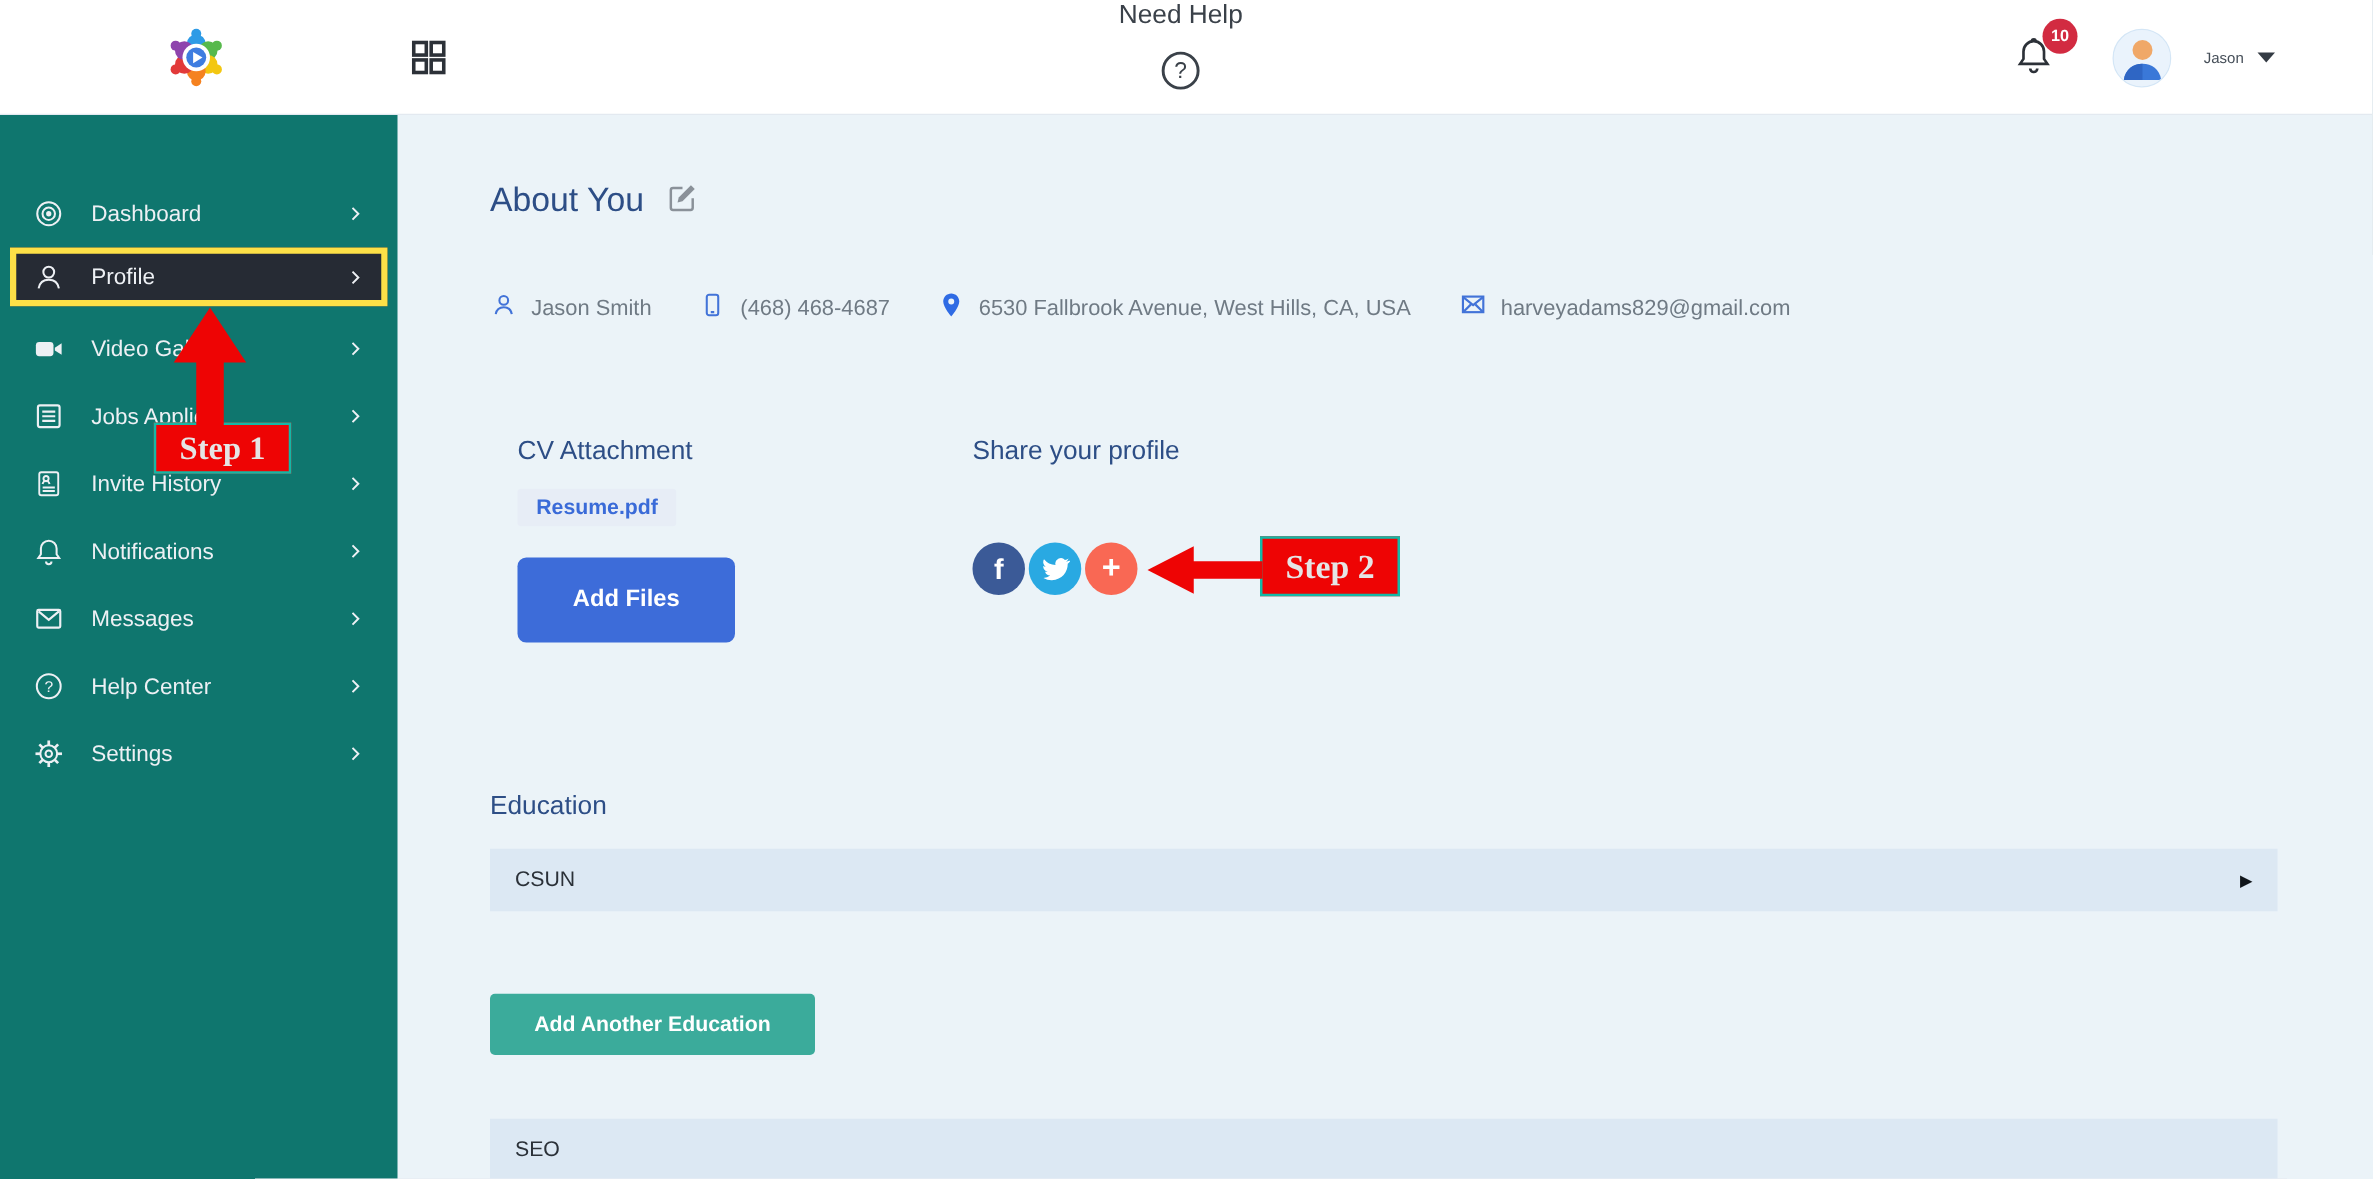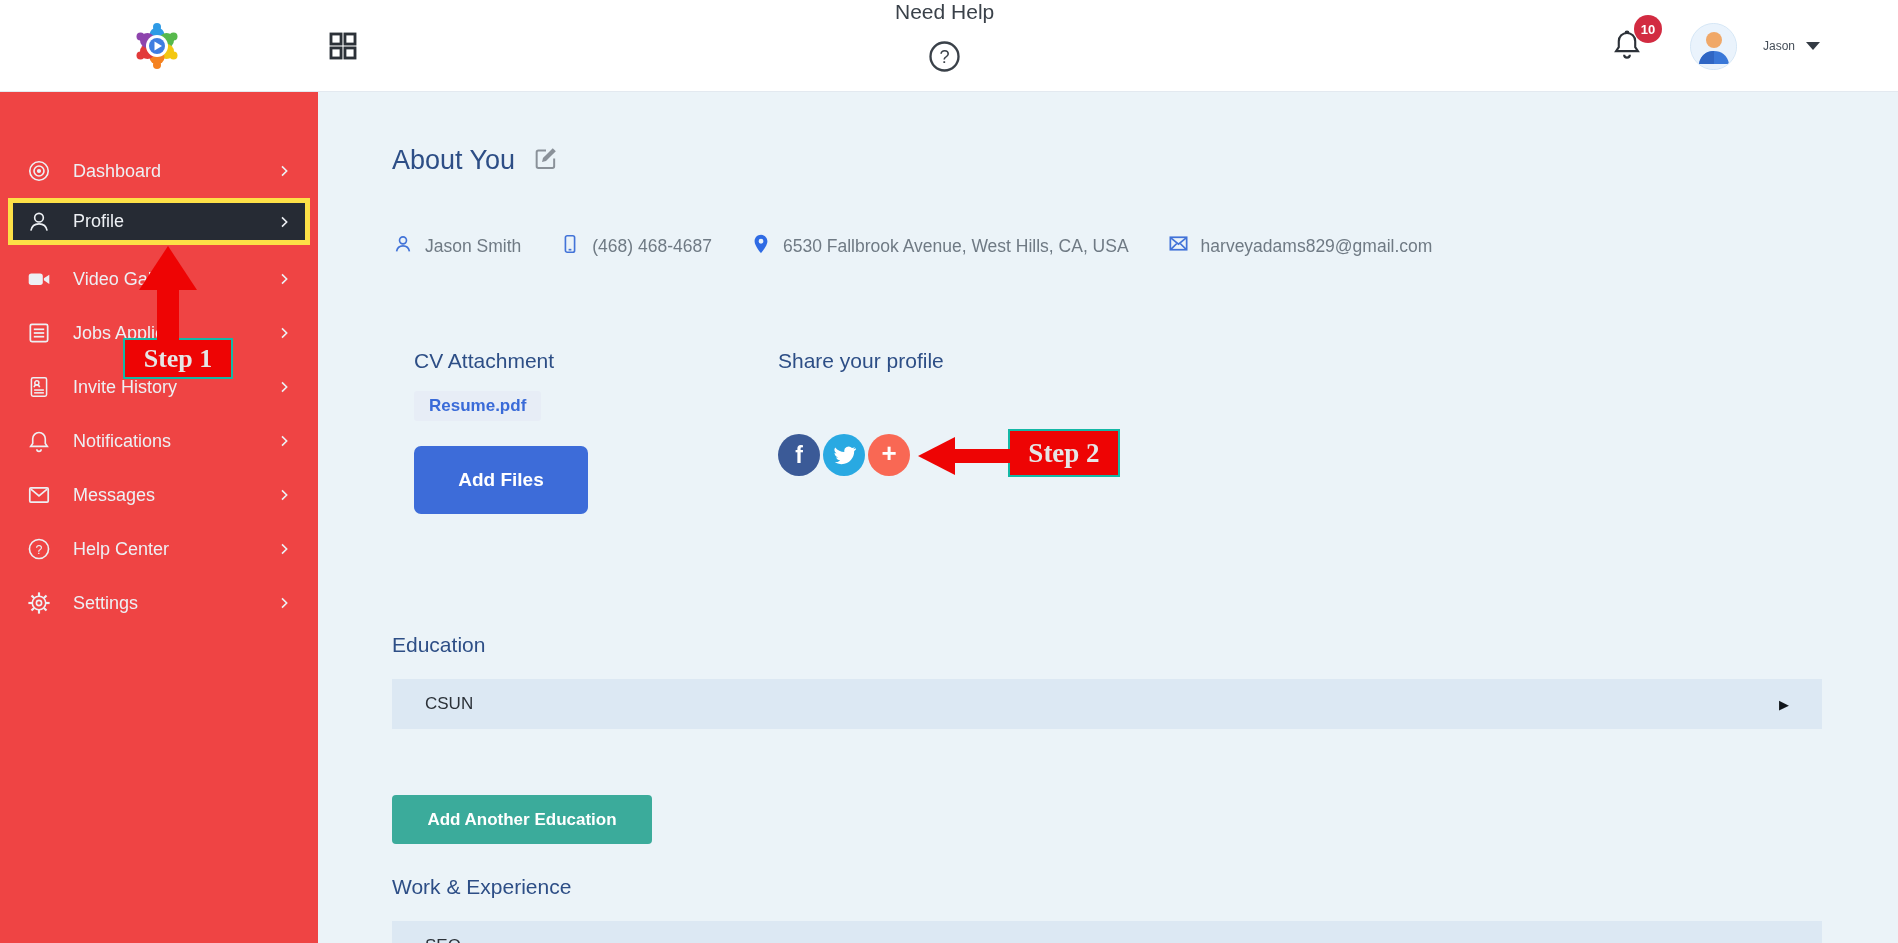--- a/index.html
+++ b/index.html
@@ -18,21 +18,21 @@
   .badge { position:absolute; top:-10px; right:-18px; min-width:28px; height:28px; border-radius:50%;
            background:#d22b41; color:#fff; font-size:13px; font-weight:bold;
            display:flex; align-items:center; justify-content:center; }
   .avatar { width:47px; height:47px; border-radius:50%; background:#eaf3fc; border:1px solid #d4e6f6;
             overflow:hidden; cursor:pointer; }
   .user-name { margin-left:26px; font-size:12px; color:#454e58; cursor:pointer; }
   .caret-down { margin-left:11px; width:0; height:0; border-left:7px solid transparent;
                 border-right:7px solid transparent; border-top:8px solid #343b44; cursor:pointer; }
 
   
-  .sidebar { position:absolute; top:92px; left:0; width:318px; height:851px; background:#ef4444;
+  .sidebar { position:absolute; top:92px; left:0; width:318px; height:851px; background:#0f766e;
              padding-top:52px; z-index:4; }
   .nav-item { display:flex; align-items:center; height:54px; padding:0 26px; color:#edf0f4;
               font-size:18px; cursor:pointer; }
   .nav-item .nav-icon { width:26px; height:26px; margin-right:21px; flex:0 0 26px; }
   .nav-item .chev { margin-left:auto; width:16px; height:16px; }
   .nav-item.active { height:47px; margin:0 8px 7px 8px; padding:0 13px;
                      background:#262b34; border:5px solid #fde047; }
 
   
   .step-box { position:absolute; background:#ee0404; border:2px solid #14b8a6; color:#e5e5e5;
@@ -68,21 +68,21 @@
   .social-row { display:flex; align-items:center; gap:3px; margin-top:60px; }
   .soc { width:42px; height:42px; border-radius:50%; display:flex; align-items:center;
          justify-content:center; color:#fff; cursor:pointer; }
   .soc-fb { background:#3b5a97; font-size:23px; font-weight:bold; }
   .soc-tw { background:#29a9e2; }
   .soc-add { background:#f96854; font-size:26px; font-weight:bold; padding-bottom:3px; }
 
   .edu-section { position:absolute; left:74px; top:540px; width:1430px; }
   .work-section { position:absolute; left:74px; top:782px; width:1430px; }
   .acc-row { margin-top:21px; width:1430px; height:50px; background:#dce8f3; display:flex;
-             align-items:center; padding:0 33px; font-size:17px; color:#2b3138; cursor:pointer; }
+             align-items:center; padding:0 20px; font-size:17px; color:#2b3138; cursor:pointer; }
   .acc-caret { margin-left:auto; font-size:13px; color:#10151a; }
   .btn-addedu { position:absolute; left:74px; top:703px; width:260px; height:49px; background:#3bab9b;
                 border:none; border-radius:4px; color:#fff; font-size:17px; font-weight:bold;
                 cursor:pointer; font-family:"Liberation Sans",sans-serif; }
 </style>
 </head>
 <body>
 
 <div class="app">
 
@@ -379,21 +379,20 @@
       <div class="section-h">Education</div>
       <div class="acc-row">
         <span>CSUN</span>
         <span class="acc-caret">▶</span>
       </div>
     </div>
 
     <button class="btn-addedu">Add Another Education</button>
 
     <div class="work-section">
-      <div class="section-h">Work &amp; Experience</div>
       <div class="acc-row">
         <span>SEO</span>
       </div>
     </div>
   </main>
 
   <div class="step-box step1-box">Step 1</div>
   <div class="arrow1-shaft"></div>
   <div class="arrow1-head"></div>
 

